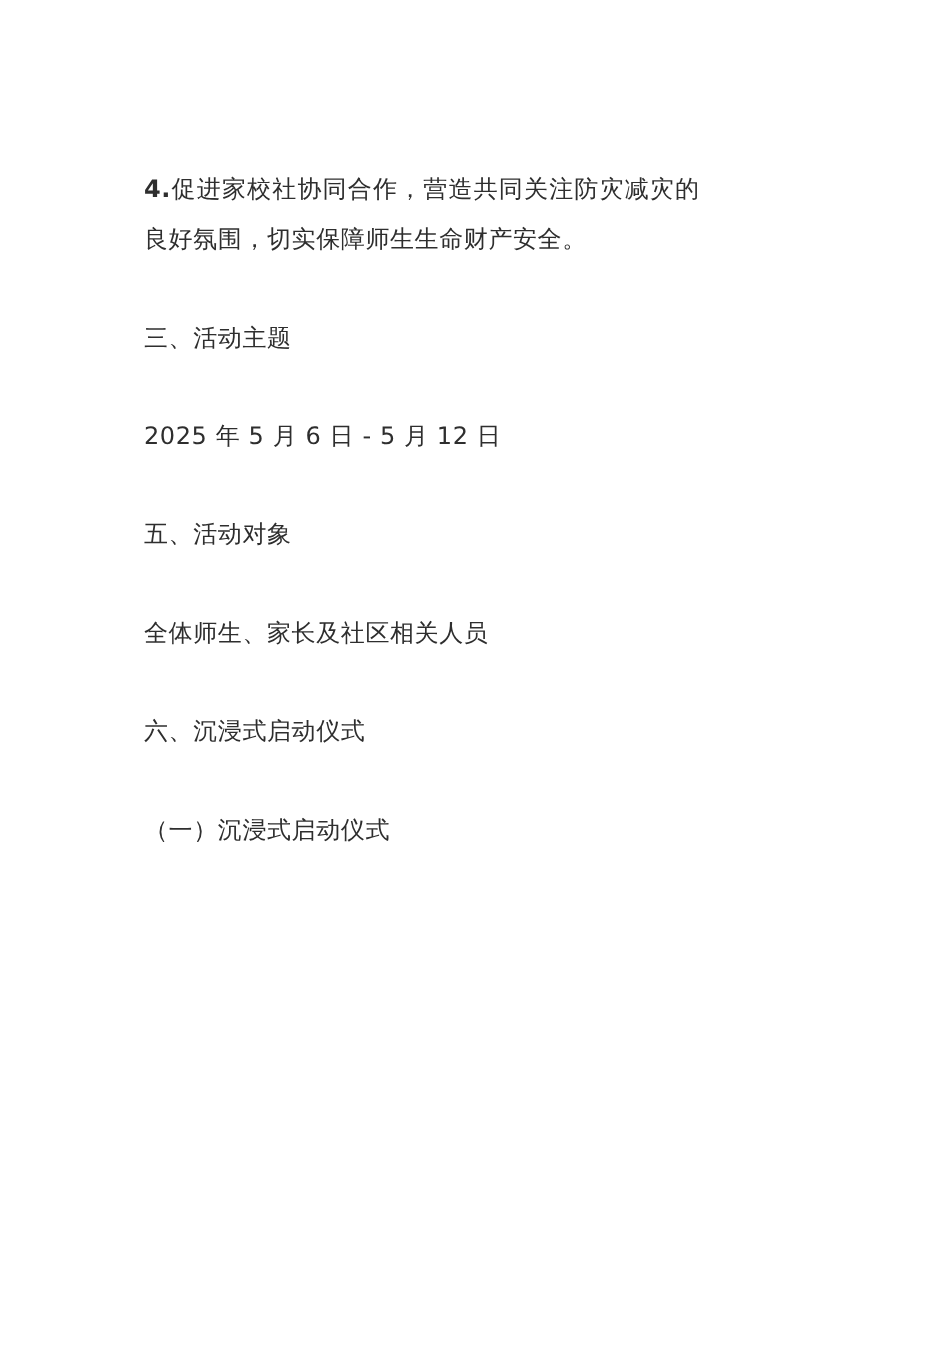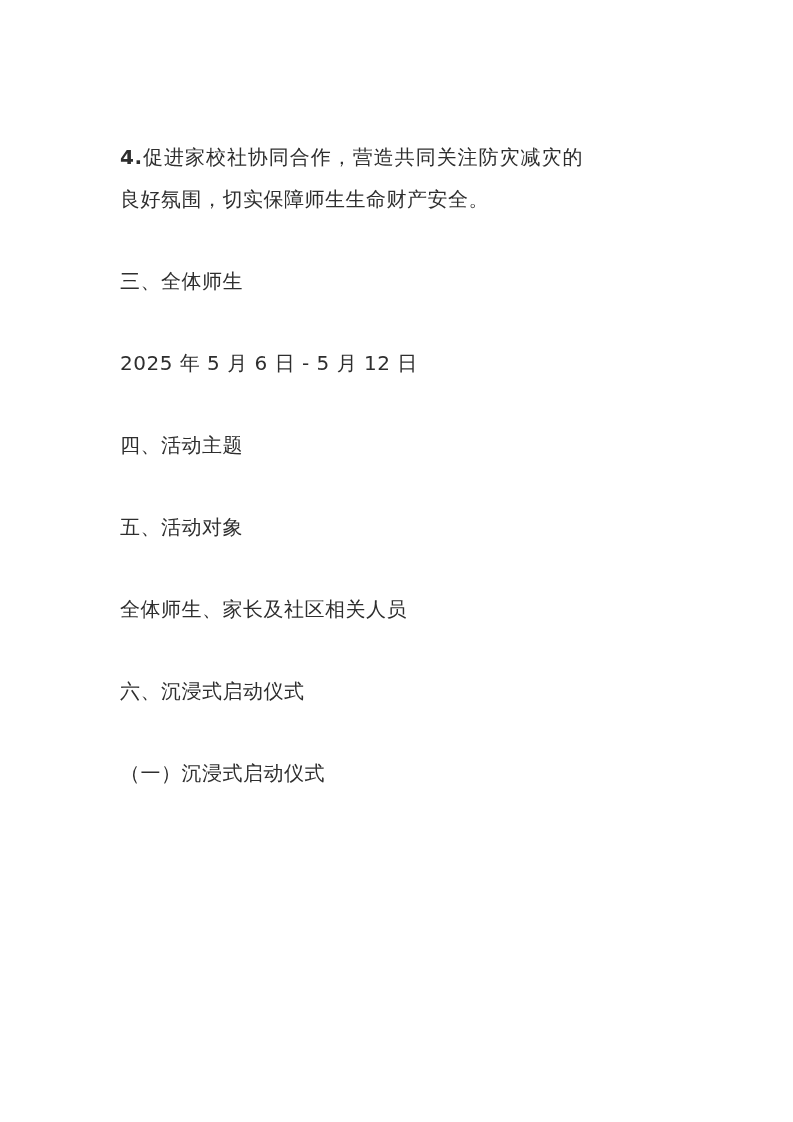--- a/index.html
+++ b/index.html
@@ -36,25 +36,24 @@
     letter-spacing: 0.5px;
   }
 </style>
 </head>
 <body>
 
 <div class="page">
 
   <p class="para"><span class="num">4.</span><span>促进家校社协同合作，营造共同关注防灾减灾的良好氛围，切实保障师生生命财产安全。</span></p>
 
-  <p class="para"><span>三、全体师生</span></p>
+  <p class="para"><span>三、活动主题</span></p>
 
   <p class="para"><span>2025 年 5 月 6 日 - 5 月 12 日</span></p>
 
-  <p class="para"><span>四、活动主题</span></p>
 
 
   <p class="para"><span>五、活动对象</span></p>
 
   <p class="para"><span>全体师生、家长及社区相关人员</span></p>
 
   <p class="para"><span>六、沉浸式启动仪式</span></p>
 
   <p class="para"><span>（一）沉浸式启动仪式</span></p>
 

